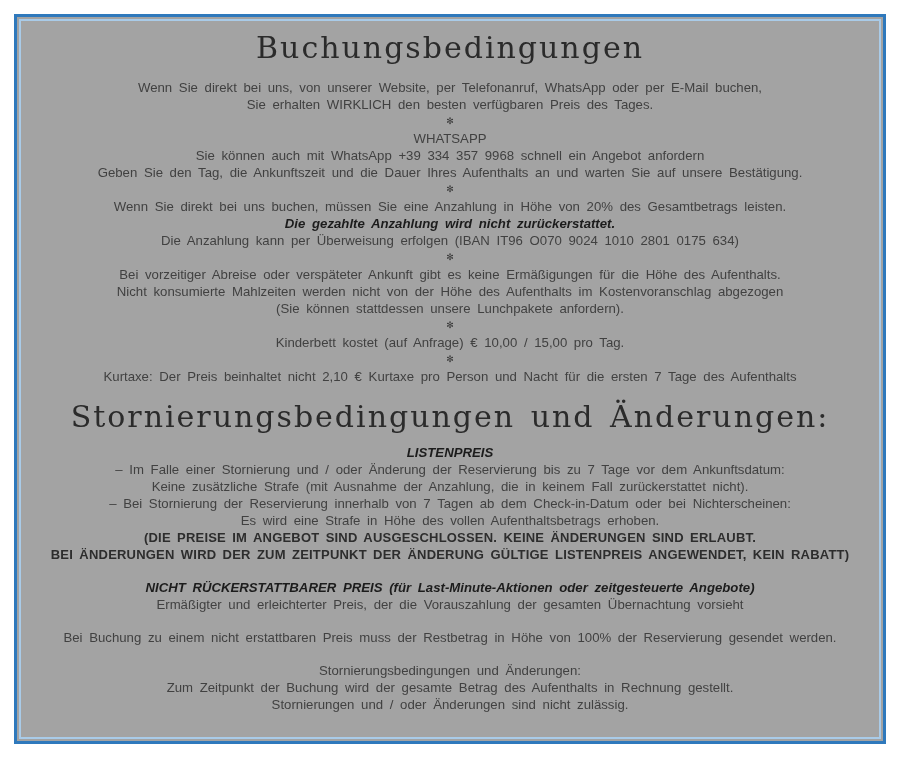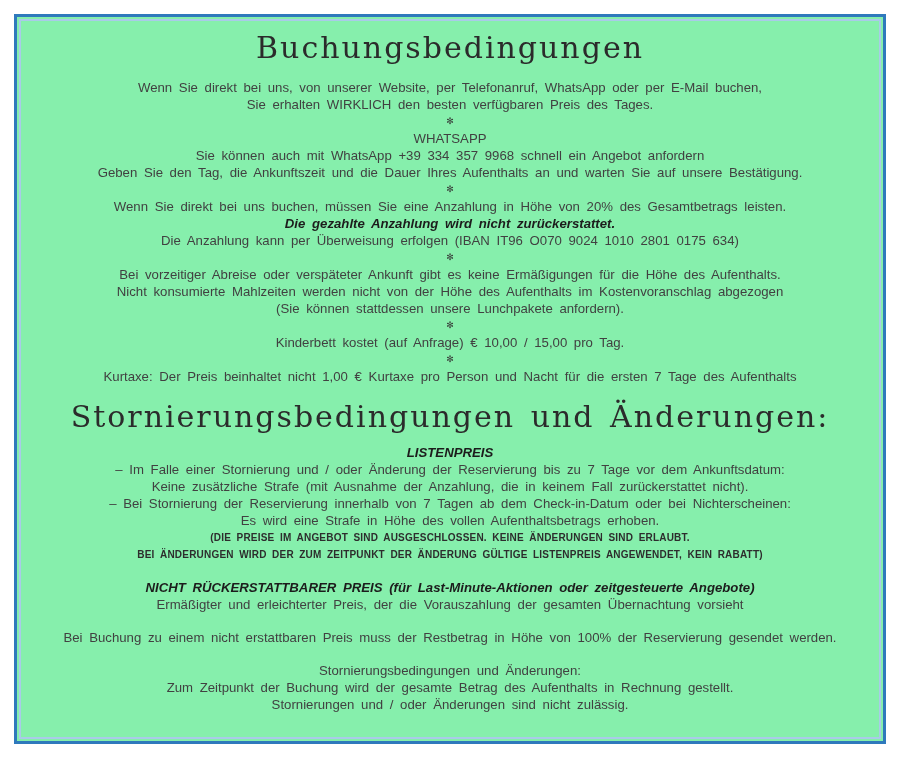--- a/index.html
+++ b/index.html
@@ -14,21 +14,21 @@
     overflow: hidden;
     font-family: "Liberation Sans", sans-serif;
   }
   .frame-outer {
     position: absolute;
     left: 14px;
     top: 14px;
     right: 14px;
     bottom: 14px;
     border: 3px solid #2f79bc;
-    background: #86efac;
+    background: #a3a3a3;
   }
   .frame-inner {
     position: absolute;
     inset: 2px;
     border: 2px solid #a9cbe8;
   }
   .doc {
     position: absolute;
     inset: 0;
     padding: 5px 24px 0 24px;
@@ -50,21 +50,21 @@
   }
   .h1 { margin: 4px 0 14px 0; }
   .h2 { margin: 14px 0 10px 0; }
   .line { min-height: 17px; }
   .line.bold {
     font-weight: bold;
     color: #1c1c1c;
     font-style: italic;
   }
   .line.small {
-    font-size: 10px;
+    font-size: 13px;
     font-weight: 600;
     letter-spacing: 0.2px;
     color: #2d2d2d;
     word-spacing: 2.5px;
   }
   .star {
     font-size: 9px;
     line-height: 17px;
     color: #333333;
   }
@@ -87,21 +87,21 @@
         <div class="line">Wenn Sie direkt bei uns buchen, müssen Sie eine Anzahlung in Höhe von 20% des Gesamtbetrags leisten.</div>
         <div class="line bold">Die gezahlte Anzahlung wird nicht zurückerstattet.</div>
         <div class="line">Die Anzahlung kann per Überweisung erfolgen (IBAN IT96 O070 9024 1010 2801 0175 634)</div>
         <div class="star">✻</div>
         <div class="line">Bei vorzeitiger Abreise oder verspäteter Ankunft gibt es keine Ermäßigungen für die Höhe des Aufenthalts.</div>
         <div class="line">Nicht konsumierte Mahlzeiten werden nicht von der Höhe des Aufenthalts im Kostenvoranschlag abgezogen</div>
         <div class="line">(Sie können stattdessen unsere Lunchpakete anfordern).</div>
         <div class="star">✻</div>
         <div class="line">Kinderbett kostet (auf Anfrage) € 10,00 / 15,00 pro Tag.</div>
         <div class="star">✻</div>
-        <div class="line">Kurtaxe: Der Preis beinhaltet nicht 1,00 € Kurtaxe pro Person und Nacht für die ersten 7 Tage des Aufenthalts</div>
+        <div class="line">Kurtaxe: Der Preis beinhaltet nicht 2,10 € Kurtaxe pro Person und Nacht für die ersten 7 Tage des Aufenthalts</div>
         <div class="h2">Stornierungsbedingungen und Änderungen:</div>
         <div class="line bold">LISTENPREIS</div>
         <div class="line">– Im Falle einer Stornierung und / oder Änderung der Reservierung bis zu 7 Tage vor dem Ankunftsdatum:</div>
         <div class="line">Keine zusätzliche Strafe (mit Ausnahme der Anzahlung, die in keinem Fall zurückerstattet nicht).</div>
         <div class="line">– Bei Stornierung der Reservierung innerhalb von 7 Tagen ab dem Check-in-Datum oder bei Nichterscheinen:</div>
         <div class="line">Es wird eine Strafe in Höhe des vollen Aufenthaltsbetrags erhoben.</div>
         <div class="line small">(DIE PREISE IM ANGEBOT SIND AUSGESCHLOSSEN. KEINE ÄNDERUNGEN SIND ERLAUBT.</div>
         <div class="line small">BEI ÄNDERUNGEN WIRD DER ZUM ZEITPUNKT DER ÄNDERUNG GÜLTIGE LISTENPREIS ANGEWENDET, KEIN RABATT)</div>
         <div class="spacer"></div>
         <div class="line bold">NICHT RÜCKERSTATTBARER PREIS (für Last-Minute-Aktionen oder zeitgesteuerte Angebote)</div>

